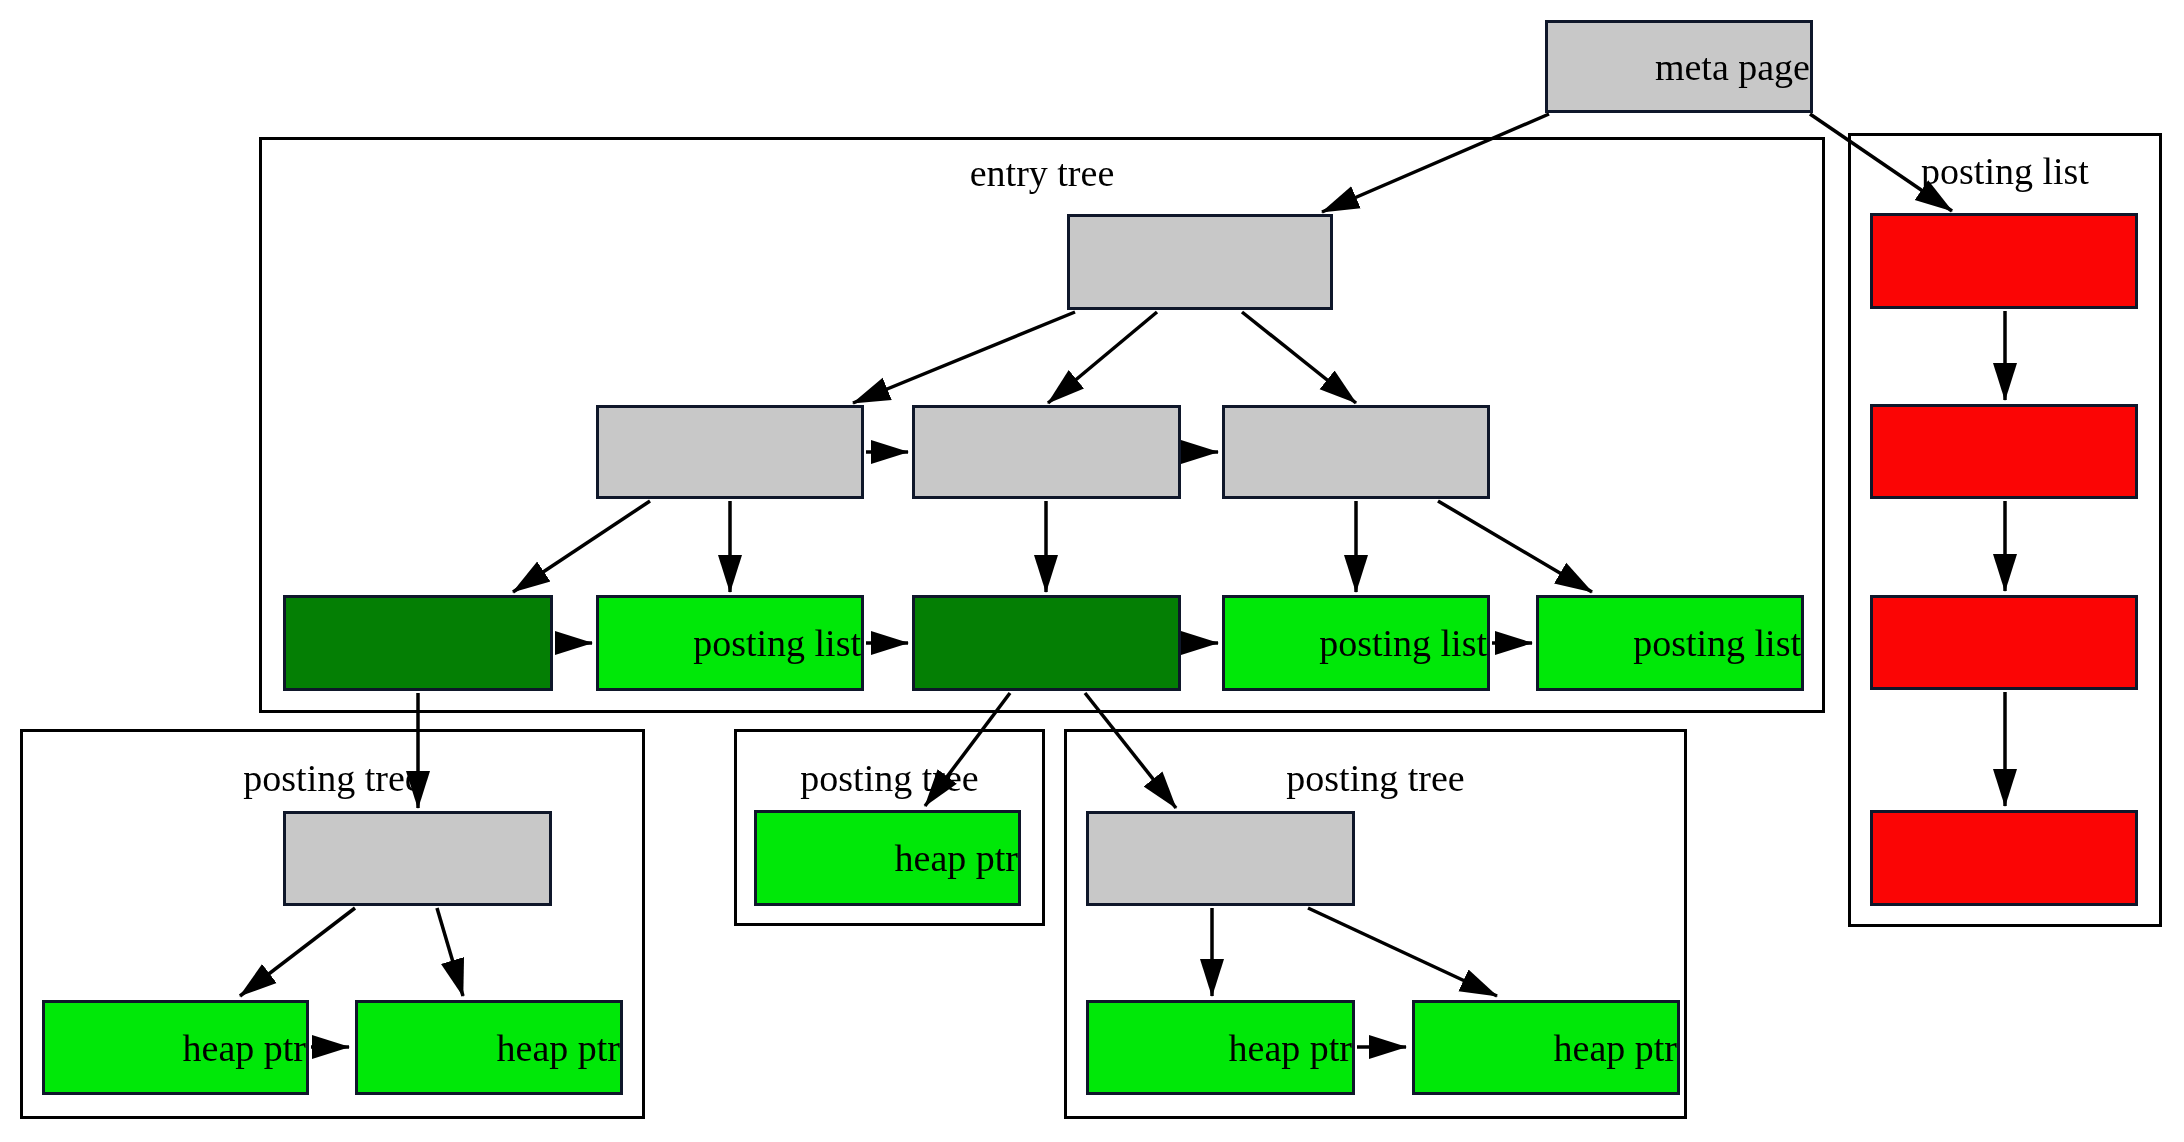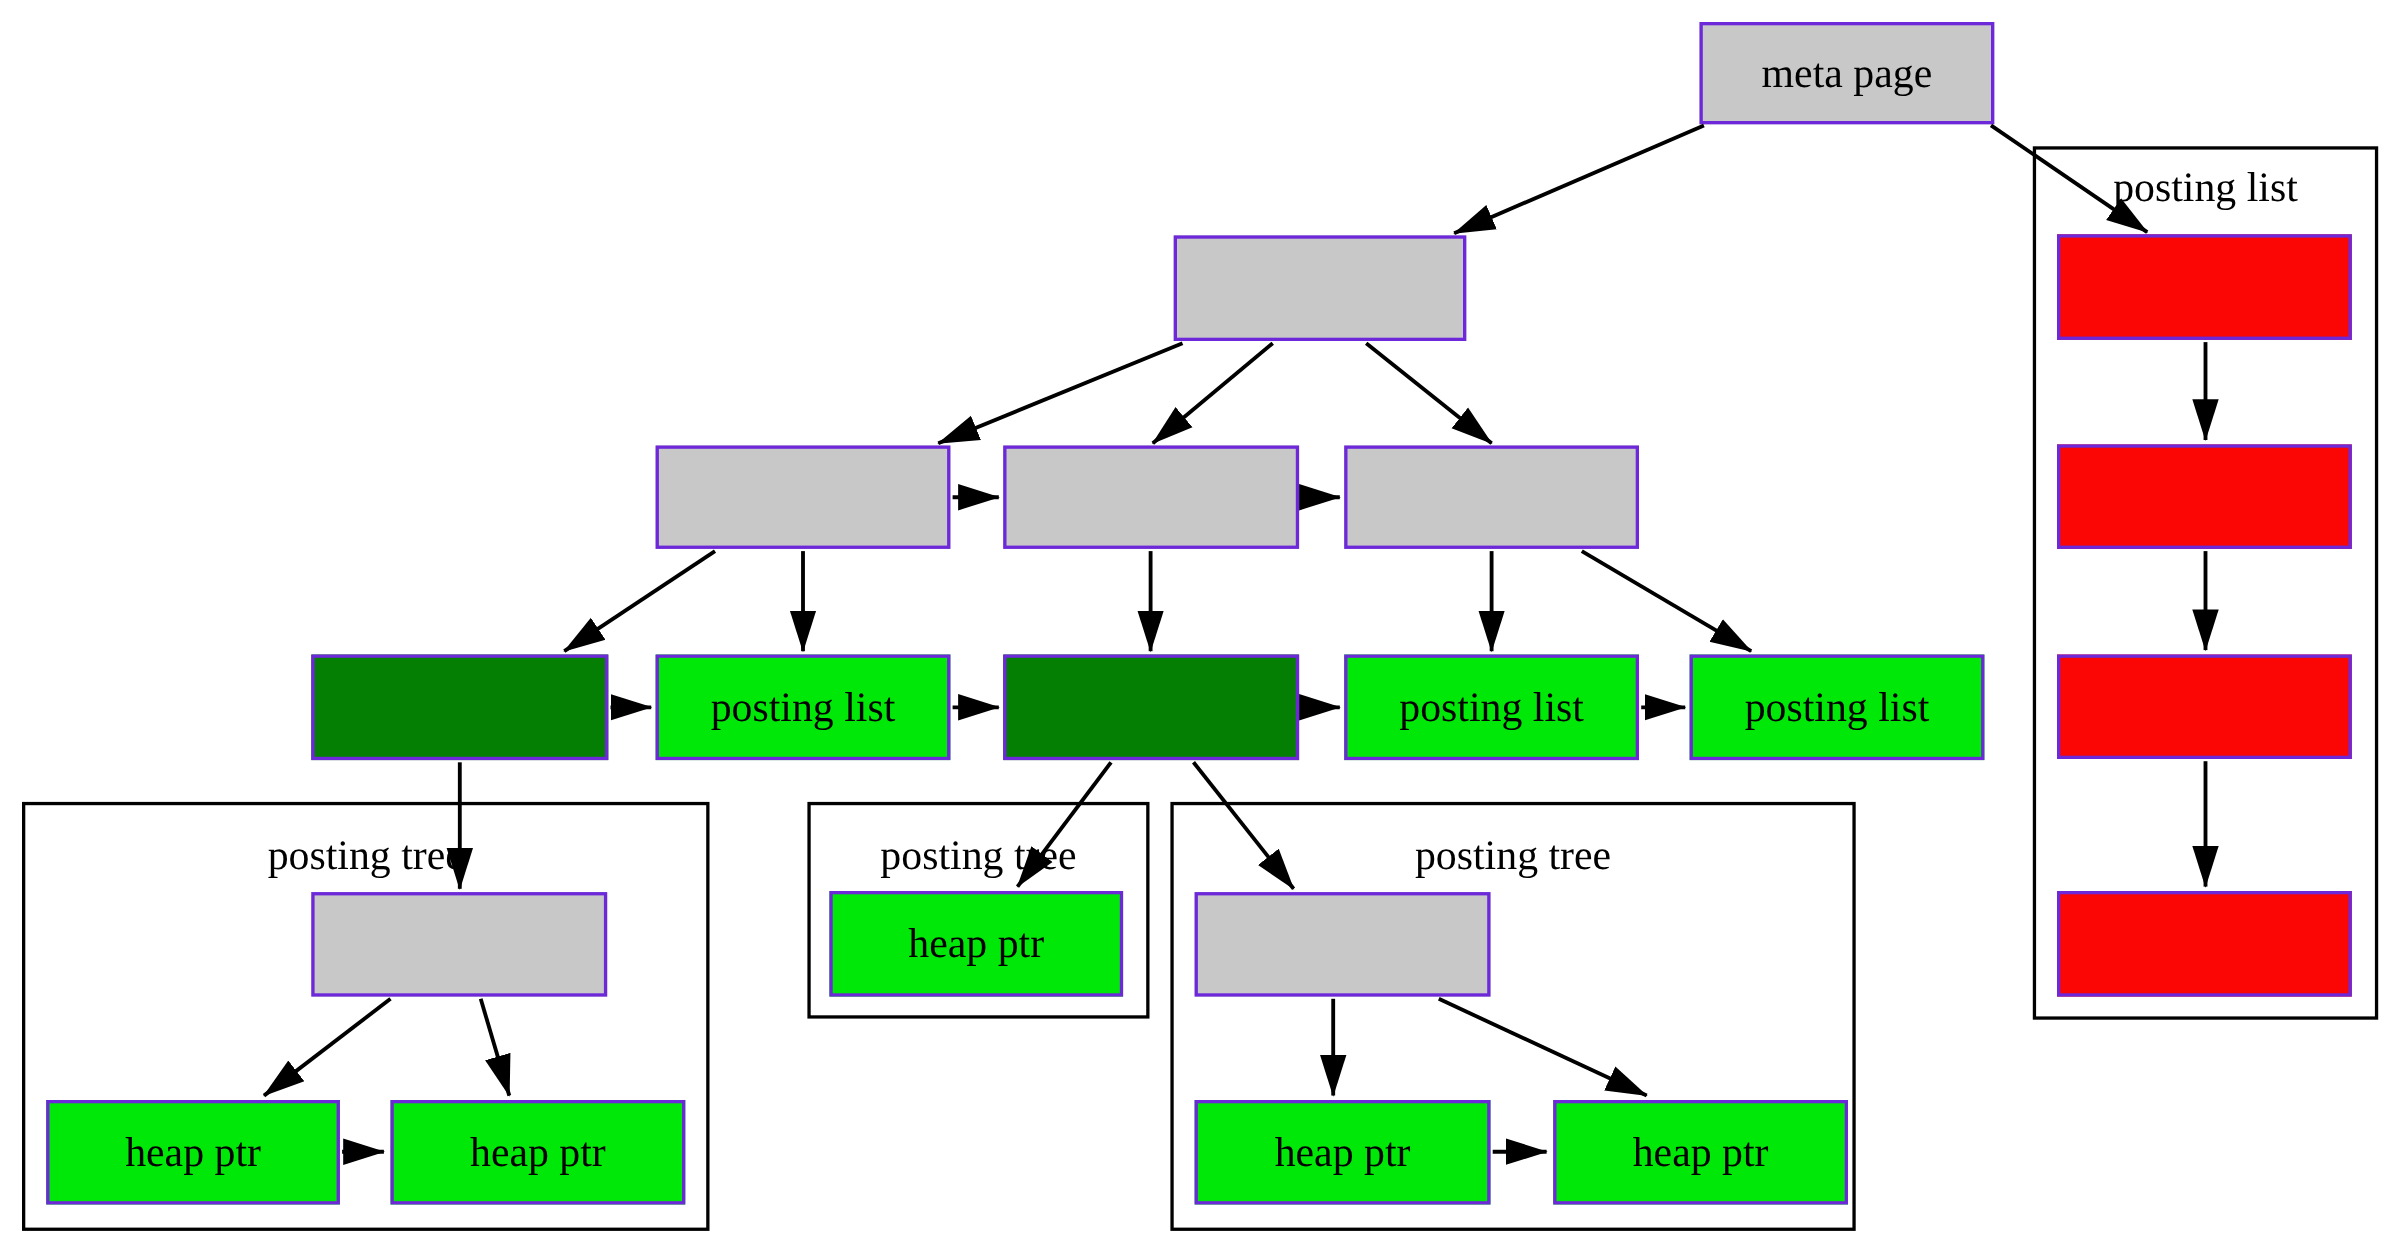--- a/index.html
+++ b/index.html
@@ -23,26 +23,26 @@
     position: absolute;
     left: 0;
     width: 100%;
     text-align: center;
     font-size: 38px;
     line-height: 40px;
     white-space: nowrap;
   }
   .node {
     position: absolute;
-    border: 3px solid #6d28d9;
+    border: 3px solid #0f172a;
     box-sizing: border-box;
     z-index: 2;
     display: flex;
     align-items: center;
-    justify-content: center;
+    justify-content: flex-end;
   }
   .node span {
     font-size: 38px;
     white-space: nowrap;
   }
   svg.edges {
     position: absolute;
     left: 0;
     top: 0;
     z-index: 3;
@@ -51,20 +51,23 @@
   svg.edges line {
     stroke: #000000;
     stroke-width: 3.5;
   }
 </style>
 </head>
 <body>
 
 <div class="canvas">
 
+  <div class="cluster" style="left:259px; top:137px; width:1566px; height:576px;">
+    <div class="cluster-label" style="top:13px;">entry tree</div>
+  </div>
 
   <div class="cluster" style="left:1848px; top:133px; width:314px; height:794px;">
     <div class="cluster-label" style="top:15px;">posting list</div>
   </div>
 
   <div class="cluster" style="left:20px; top:729px; width:625px; height:390px;">
     <div class="cluster-label" style="top:26px;">posting tree</div>
   </div>
 
   <div class="cluster" style="left:734px; top:729px; width:311px; height:197px;">

